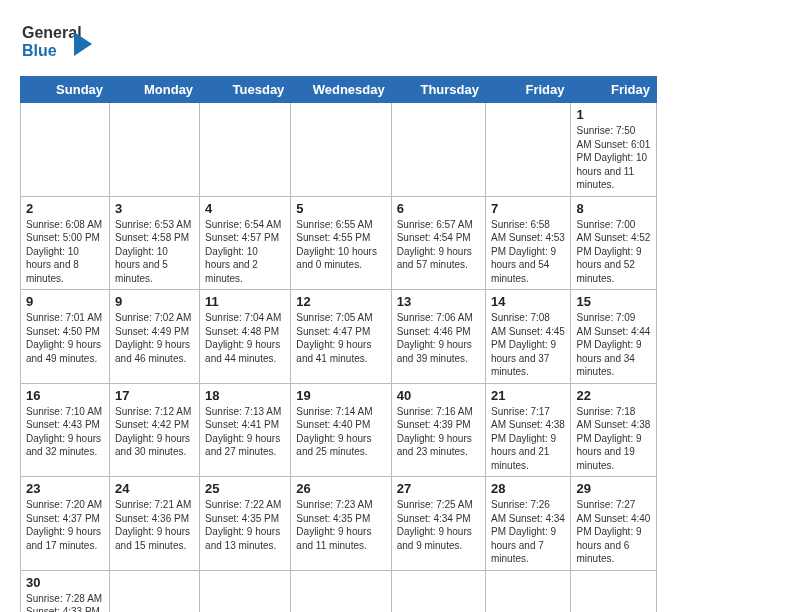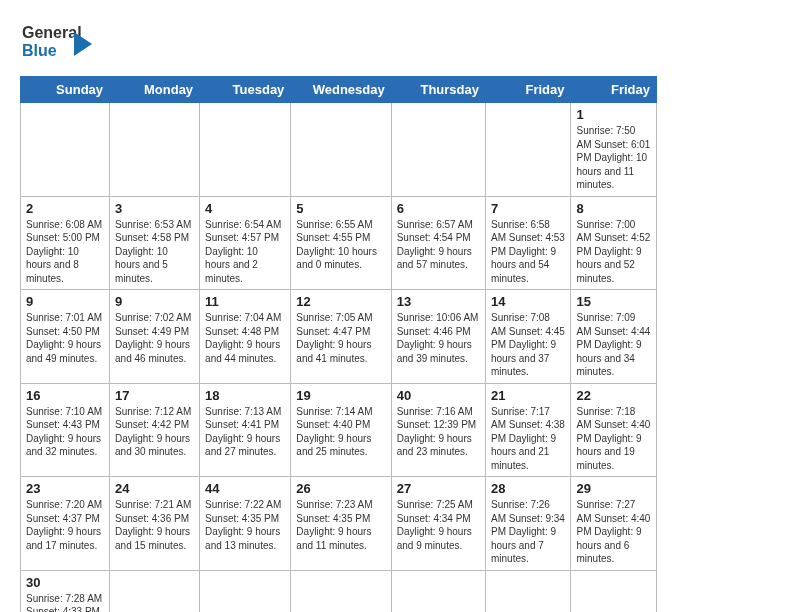--- a/index.html
+++ b/index.html
@@ -197,21 +197,21 @@
 Daylight: 9 hours and 44 minutes.</div>
           </td>
           <td>
             <span class="day-number">12</span>
             <div class="day-info">Sunrise: 7:05 AM
 Sunset: 4:47 PM
 Daylight: 9 hours and 41 minutes.</div>
           </td>
           <td>
             <span class="day-number">13</span>
-            <div class="day-info">Sunrise: 10:06 AM
+            <div class="day-info">Sunrise: 7:06 AM
 Sunset: 4:46 PM
 Daylight: 9 hours and 39 minutes.</div>
           </td>
           <td>
             <span class="day-number">14</span>
             <div class="day-info">Sunrise: 7:08 AM
 Sunset: 4:45 PM
 Daylight: 9 hours and 37 minutes.</div>
           </td>
           <td>
@@ -242,71 +242,71 @@
           </td>
           <td>
             <span class="day-number">19</span>
             <div class="day-info">Sunrise: 7:14 AM
 Sunset: 4:40 PM
 Daylight: 9 hours and 25 minutes.</div>
           </td>
           <td>
             <span class="day-number">40</span>
             <div class="day-info">Sunrise: 7:16 AM
-Sunset: 12:39 PM
+Sunset: 4:39 PM
 Daylight: 9 hours and 23 minutes.</div>
           </td>
           <td>
             <span class="day-number">21</span>
             <div class="day-info">Sunrise: 7:17 AM
 Sunset: 4:38 PM
 Daylight: 9 hours and 21 minutes.</div>
           </td>
           <td>
             <span class="day-number">22</span>
             <div class="day-info">Sunrise: 7:18 AM
-Sunset: 4:40 PM
+Sunset: 4:38 PM
 Daylight: 9 hours and 19 minutes.</div>
           </td>
         </tr>
         <tr>
           <td>
             <span class="day-number">23</span>
             <div class="day-info">Sunrise: 7:20 AM
 Sunset: 4:37 PM
 Daylight: 9 hours and 17 minutes.</div>
           </td>
           <td>
             <span class="day-number">24</span>
             <div class="day-info">Sunrise: 7:21 AM
 Sunset: 4:36 PM
 Daylight: 9 hours and 15 minutes.</div>
           </td>
           <td>
-            <span class="day-number">44</span>
+            <span class="day-number">25</span>
             <div class="day-info">Sunrise: 7:22 AM
 Sunset: 4:35 PM
 Daylight: 9 hours and 13 minutes.</div>
           </td>
           <td>
             <span class="day-number">26</span>
             <div class="day-info">Sunrise: 7:23 AM
 Sunset: 4:35 PM
 Daylight: 9 hours and 11 minutes.</div>
           </td>
           <td>
             <span class="day-number">27</span>
             <div class="day-info">Sunrise: 7:25 AM
 Sunset: 4:34 PM
 Daylight: 9 hours and 9 minutes.</div>
           </td>
           <td>
             <span class="day-number">28</span>
             <div class="day-info">Sunrise: 7:26 AM
-Sunset: 9:34 PM
+Sunset: 4:34 PM
 Daylight: 9 hours and 7 minutes.</div>
           </td>
           <td>
             <span class="day-number">29</span>
             <div class="day-info">Sunrise: 7:27 AM
 Sunset: 4:40 PM
 Daylight: 9 hours and 6 minutes.</div>
           </td>
         </tr>
         <tr>

